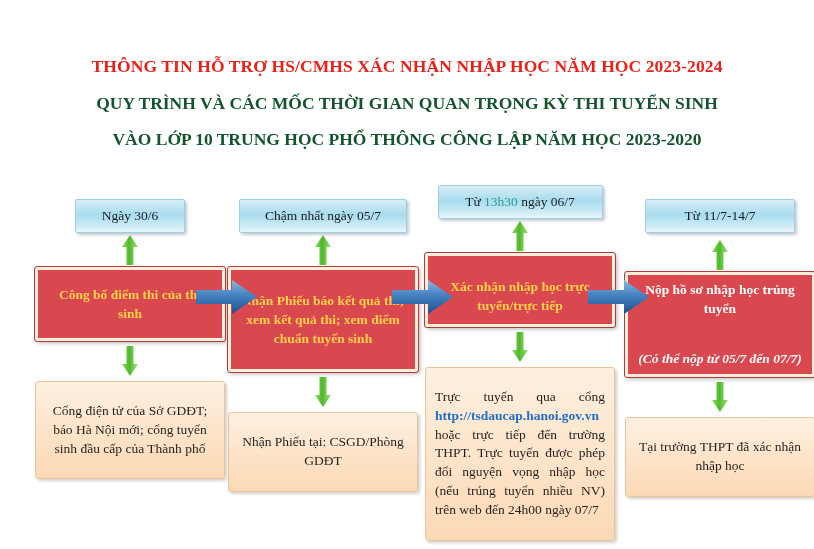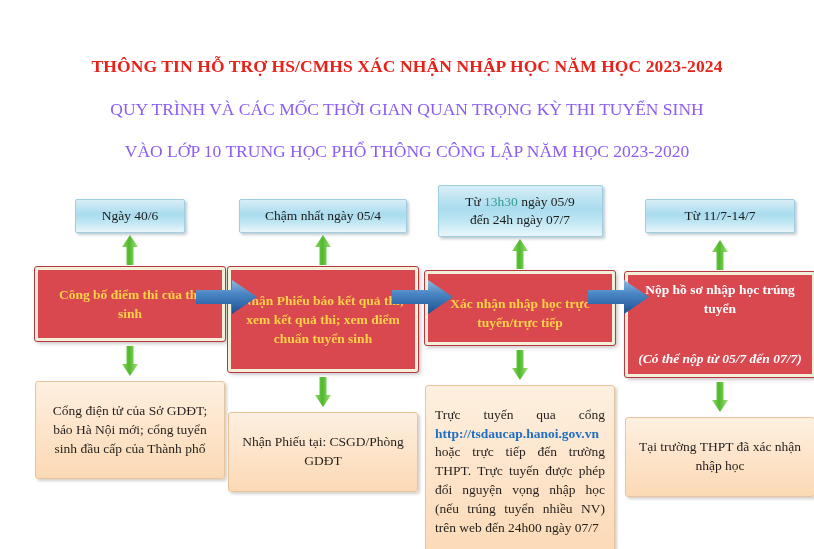--- a/index.html
+++ b/index.html
@@ -25,26 +25,26 @@
   }
   .title-main {
     color: #e8211a;
     font-weight: bold;
     font-size: 17.5px;
     letter-spacing: 0.1px;
     line-height: 1.35;
     white-space: nowrap;
   }
   .title-sub {
-    color: #8b5cf6;
-    font-weight: normal;
+    color: #14532d;
+    font-weight: bold;
     font-size: 17.5px;
     line-height: 1.42;
     white-space: nowrap;
-    margin-top: 18px;
+    margin-top: 12px;
   }
 
   
   .flow {
     position: absolute;
     top: 185px;
     left: 0;
     width: 814px;
     height: 360px;
   }
@@ -147,21 +147,21 @@
 <div class="titles">
   <div class="title-main">THÔNG TIN HỖ TRỢ HS/CMHS XÁC NHẬN NHẬP HỌC NĂM HỌC 2023-2024</div>
   <div class="title-sub">QUY TRÌNH VÀ CÁC MỐC THỜI GIAN QUAN TRỌNG KỲ THI TUYỂN SINH</div>
   <div class="title-sub">VÀO LỚP 10 TRUNG HỌC PHỔ THÔNG CÔNG LẬP NĂM HỌC 2023-2020</div>
 </div>
 
 <div class="flow">
 
   <div class="col col-0">
     <div class="date-box db-w-0">
-      <span>Ngày 40/6</span>
+      <span>Ngày 30/6</span>
     </div>
     <svg class="arrow-v" viewBox="0 0 18 30">
       <defs>
           <linearGradient id="gUp1" x1="0" y1="0" x2="1" y2="0">
         <stop offset="0%" stop-color="#8fd96a"></stop>
             <stop offset="45%" stop-color="#4fb82a"></stop>
             <stop offset="100%" stop-color="#9fe07c"></stop>
       </linearGradient>
         </defs>
       <polygon points="9,0 17,12 12.5,12 12.5,30 5.5,30 5.5,12 1,12" fill="url(#gUp1)"></polygon>
@@ -179,21 +179,21 @@
         </defs>
       <polygon points="9,30 17,18 12.5,18 12.5,0 5.5,0 5.5,18 1,18" fill="url(#gDn1)"></polygon>
     </svg>
     <div class="detail-box">
       <span>Cổng điện tử của Sở GDĐT; báo Hà Nội mới; cổng tuyển sinh đầu cấp của Thành phố</span>
     </div>
   </div>
 
   <div class="col col-1">
     <div class="date-box db-w-1">
-      <span>Chậm nhất ngày 05/4</span>
+      <span>Chậm nhất ngày 05/7</span>
     </div>
     <svg class="arrow-v" viewBox="0 0 18 30">
       <defs>
           <linearGradient id="gUp2" x1="0" y1="0" x2="1" y2="0">
         <stop offset="0%" stop-color="#8fd96a"></stop>
             <stop offset="45%" stop-color="#4fb82a"></stop>
             <stop offset="100%" stop-color="#9fe07c"></stop>
       </linearGradient>
         </defs>
       <polygon points="9,0 17,12 12.5,12 12.5,30 5.5,30 5.5,12 1,12" fill="url(#gUp2)"></polygon>
@@ -212,23 +212,22 @@
       <polygon points="9,30 17,18 12.5,18 12.5,0 5.5,0 5.5,18 1,18" fill="url(#gDn2)"></polygon>
     </svg>
     <div class="detail-box">
       <span>Nhận Phiếu tại: CSGD/Phòng GDĐT</span>
     </div>
   </div>
 
   <div class="col col-2">
     <div class="date-box db-w-2">
       <div>
-        <span>Từ </span><span class="accent">13h30</span><span> ngày 05/9</span>
+        <span>Từ </span><span class="accent">13h30</span><span> ngày 06/7</span>
       </div>
-      <div>đến 24h ngày 07/7</div>
     </div>
     <svg class="arrow-v" viewBox="0 0 18 30">
       <defs>
           <linearGradient id="gUp3" x1="0" y1="0" x2="1" y2="0">
         <stop offset="0%" stop-color="#8fd96a"></stop>
             <stop offset="45%" stop-color="#4fb82a"></stop>
             <stop offset="100%" stop-color="#9fe07c"></stop>
       </linearGradient>
         </defs>
       <polygon points="9,0 17,12 12.5,12 12.5,30 5.5,30 5.5,12 1,12" fill="url(#gUp3)"></polygon>

